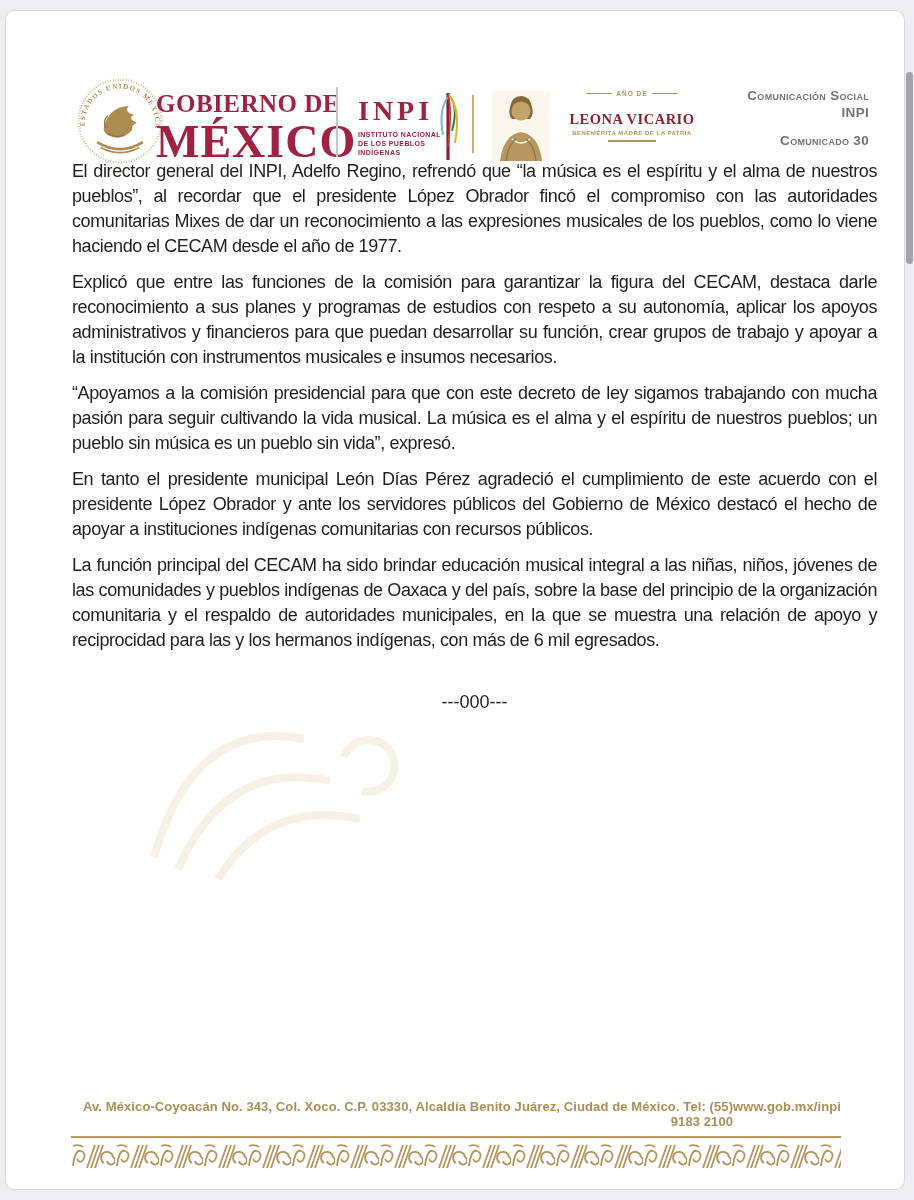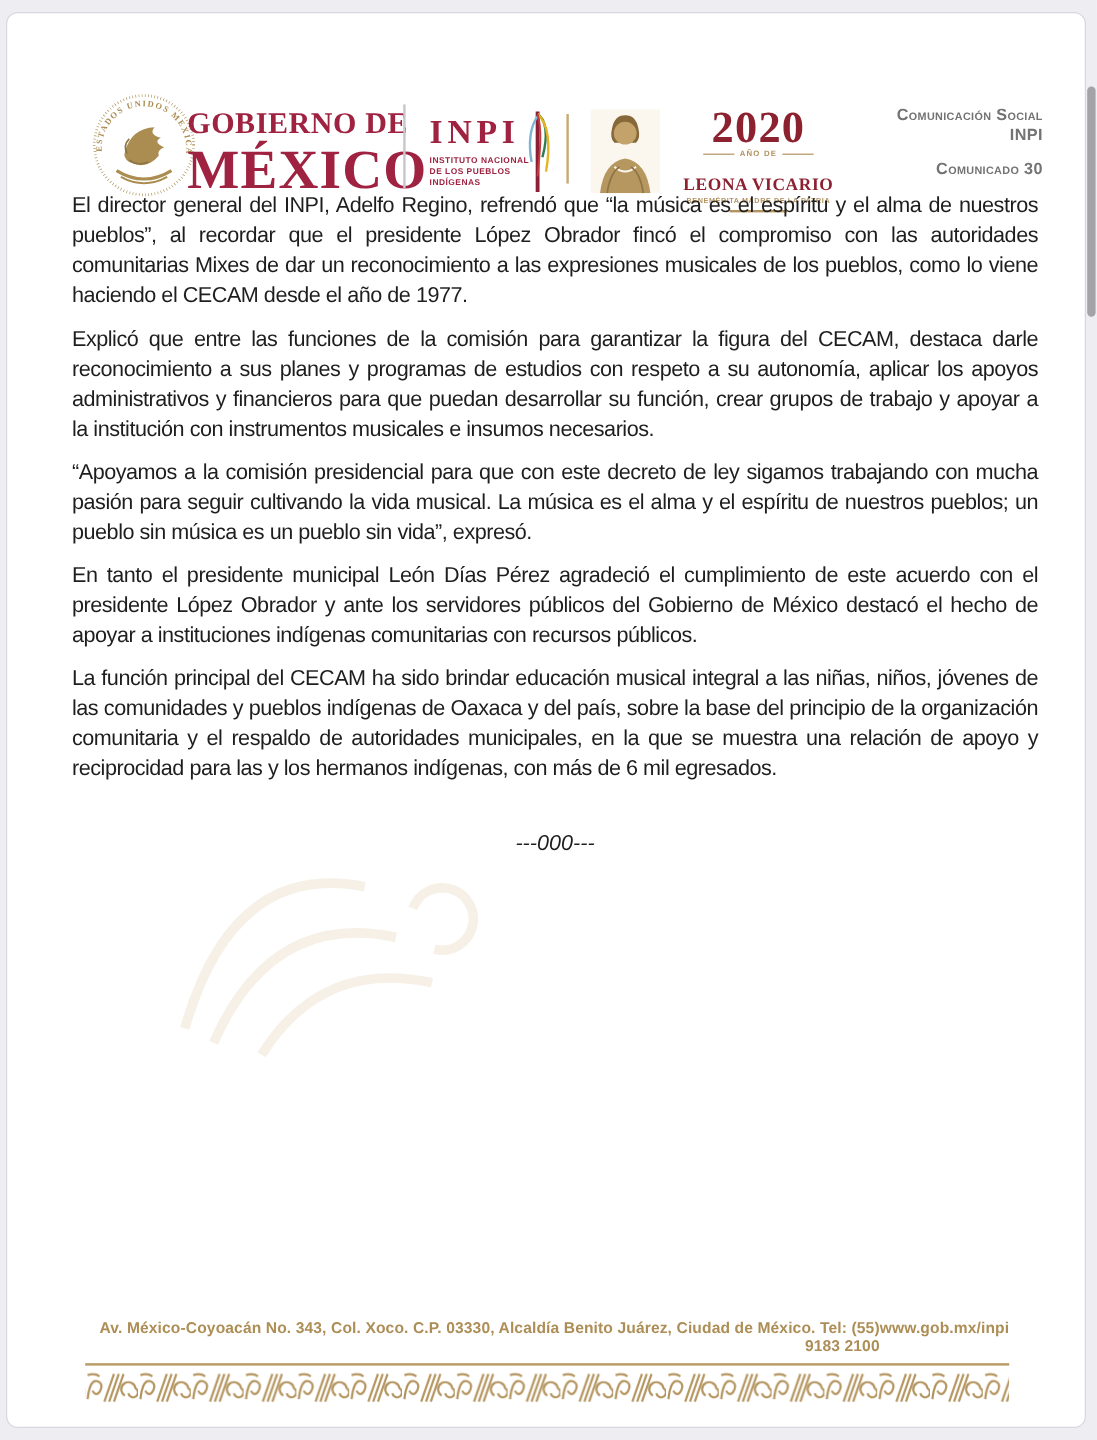--- a/index.html
+++ b/index.html
@@ -44,25 +44,25 @@
                font-weight:bold; letter-spacing:1px; display:flex; align-items:center; gap:4px; justify-content:center; margin-top:1px;}
   .yearblock .anode::before, .yearblock .anode::after { content:""; height:1px; width:26px; background:#b3935f; }
   .yearblock .lv { font-size:14.5px; font-weight:bold; letter-spacing:0.5px; margin-top:14px; }
   .yearblock .tag { font-size:6px; color:#b3935f; font-family:"Liberation Sans", sans-serif;
                font-weight:bold; letter-spacing:0.5px; margin-top:2px; }
   .yearblock .rule { width:48px; height:1.5px; background:#b3935f; margin:4px auto 0; }
   .meta { position:absolute; right:35px; top:76px; text-align:right; color:#737373;
           font-variant:small-caps; font-weight:bold; font-size:13.5px; line-height:17px; letter-spacing:0.3px; }
   .meta .m3 { margin-top:11px; }
   
-  .doc-body { position:absolute; left:54px; top:148px; width:805px;
+  .doc-body { position:absolute; left:66px; top:148px; width:805px;
               font-size:18px; line-height:25px; letter-spacing:-0.4px;
               color:#1e1e1e; text-align:justify; }
   .doc-body p { margin-bottom:11px; }
-  .separator { text-align:center; margin-top:37px; letter-spacing:0;font-style:italic; }
+  .separator { text-align:center; margin-top:37px; letter-spacing:0; }
   
   .watermark { position:absolute; left:128px; top:686px; opacity:0.16; pointer-events:none; }
   
   .footer { position:absolute; left:65px; top:1088px; width:770px;text-align:right; }
   .footer-row { display:flex; justify-content:space-between; align-items:baseline;
                 color:#ad8e57; font-size:13px; font-weight:bold; letter-spacing:0.1px; }
   .footer-rule { margin-top:7px; height:1.5px; background:#b99a62; }
   .footer-band { margin-top:5px; display:block; }
 </style>
 </head>
@@ -115,21 +115,20 @@
     <svg class="portrait" viewBox="0 0 58 70">
       <rect width="58" height="70" fill="#fbf7ef"></rect>
       <path d="M18 16 Q20 5 29 5 Q38 5 40 16 Q42 24 38 28 L20 28 Q16 24 18 16 Z" fill="#86683a"></path>
       <circle cx="29" cy="20" r="9.5" fill="#c3a36a"></circle>
       <path d="M8 70 Q11 44 29 41 Q47 44 50 70 Z" fill="#b5975f"></path>
       <path d="M20 48 Q29 56 38 48" fill="none" stroke="#fbf7ef" stroke-width="1.6"></path>
       <path d="M14 70 Q16 54 24 48 M44 70 Q42 54 34 48" fill="none" stroke="#8f7544" stroke-width="1.4"></path>
     </svg>
 
     <div class="yearblock">
-      <div class="y">2020</div>
       <div class="anode">AÑO DE</div>
       <div class="lv">LEONA VICARIO</div>
       <div class="tag">BENEMÉRITA MADRE DE LA PATRIA</div>
       <div class="rule"></div>
     </div>
 
     <div class="meta">
       <div>Comunicación Social</div>
       <div>INPI</div>
       <div class="m3">Comunicado 30</div>

